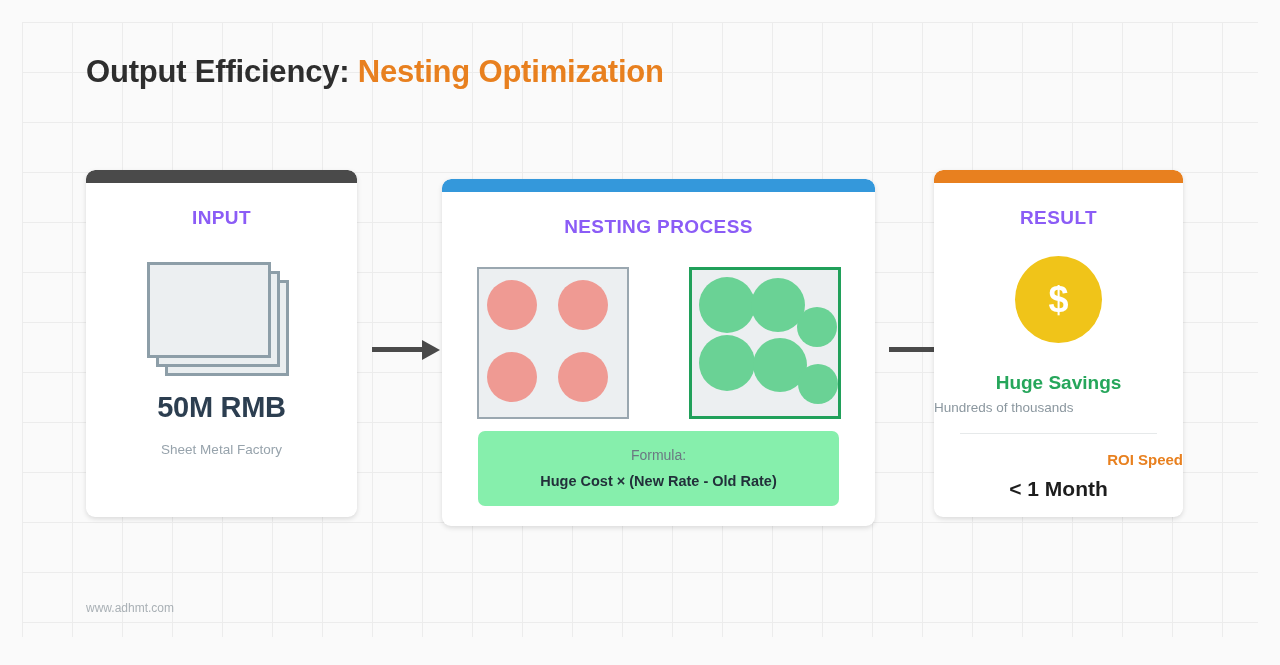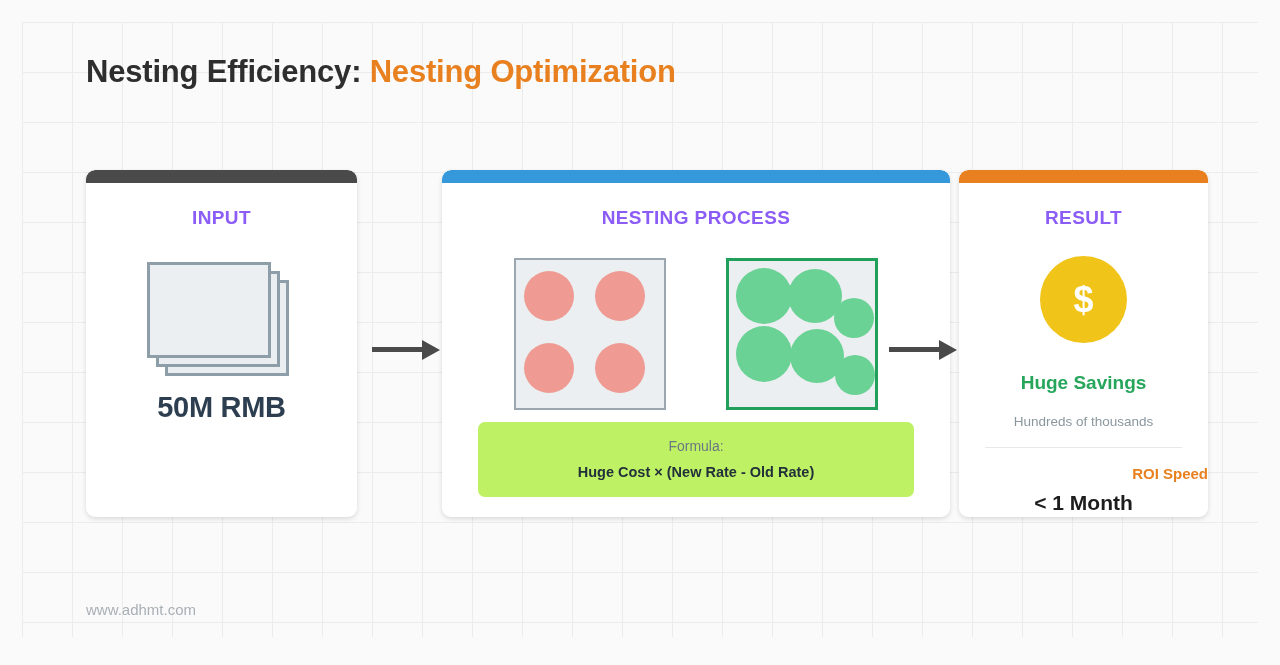--- a/index.html
+++ b/index.html
@@ -101,22 +101,22 @@
   .input-sub {
     text-align: center;
     font-size: 13.5px;
     color: #97a3ac;
     margin-top: 18px;
   }
 
   
   #card-nesting {
     left: 442px;
-    top: 170px;
-    width: 508px;
+    top: 179px;
+    width: 433px;
     height: 347px;
   }
   .panels {
     display: flex;
     justify-content: center;
     gap: 60px;
     margin-top: 29px;
   }
   .nest-panel {
     position: relative;
@@ -131,41 +131,41 @@
     position: absolute;
     border-radius: 50%;
   }
   .circ.red   { background: #ef9a93; }
   .circ.green { background: #6ad295; }
   .formula-box {
     position: absolute;
     left: 36px;
     right: 36px;
     top: 252px;
-    background: #bef264;
+    background: #86efac;
     border-radius: 7px;
     padding: 16px 10px 17px 10px;
     box-sizing: border-box;
   }
   .formula-label {
     text-align: center;
     font-size: 14px;
     color: #6b7882;
   }
   .formula-expr {
     text-align: center;
     font-size: 14.5px;
     font-weight: bold;
     color: #22303a;
     margin-top: 10px;
   }
 
   
   #card-result {
-    left: 959px;
+    left: 934px;
     top: 170px;
     width: 249px;
     height: 347px;
   }
   #coin {
     width: 87px;
     height: 87px;
     border-radius: 50%;
     background: #f0c419;
     margin: 27px auto 0 auto;
@@ -178,24 +178,23 @@
     line-height: 1;
   }
   .savings-title {
     text-align: center;
     font-size: 19px;
     font-weight: bold;
     color: #26a65b;
     margin-top: 29px;
   }
   .savings-sub {
-    text-align: center;
     font-size: 13.5px;
     color: #8b979f;
-    margin-top: 20px;
+    margin-top: 6px;
   }
   .divider {
     height: 1px;
     background: #e6e9ea;
     margin: 18px 26px 0 26px;
   }
   .roi-label {
     text-align: right;
     font-size: 15px;
     font-weight: bold;
@@ -217,45 +216,46 @@
     width: 70px;
     height: 26px;
   }
   #arrow-1 { left: 372px; }
   #arrow-2 { left: 889px; }
 
   #footer-watermark {
     position: absolute;
     left: 86px;
     top: 601px;
-    font-size: 15px;
+    font-size: 12px;
     color: #a9b0b5;
   }
 </style>
 </head>
 <body>
 
 <div id="grid-bg"></div>
 
 <div id="page-title">
-  <span>Nesting Efficiency:</span>
+  <span>Output Efficiency:</span>
   <span class="accent">Nesting Optimization</span>
 </div>
 
 <div class="card" id="card-input">
   <div class="card-bar" style="background:#4a4a4a;"></div>
   <div class="card-title">INPUT</div>
 
   <div id="sheet-stack">
     <div class="sheet s1"></div>
     <div class="sheet s2"></div>
     <div class="sheet s3"></div>
   </div>
 
   <div class="input-value">50M RMB</div>
+  <div class="input-sub">Sheet Metal Factory</div>
 </div>
 
 <div class="arrow" id="arrow-1">
   <svg width="70" height="26" viewBox="0 0 70 26">
     <rect x="0" y="10" width="52" height="5" fill="#4a4a4a"></rect>
     <polygon points="50,3 68,13 50,23" fill="#4a4a4a"></polygon>
   </svg>
 </div>
 
 <div class="card" id="card-nesting">

